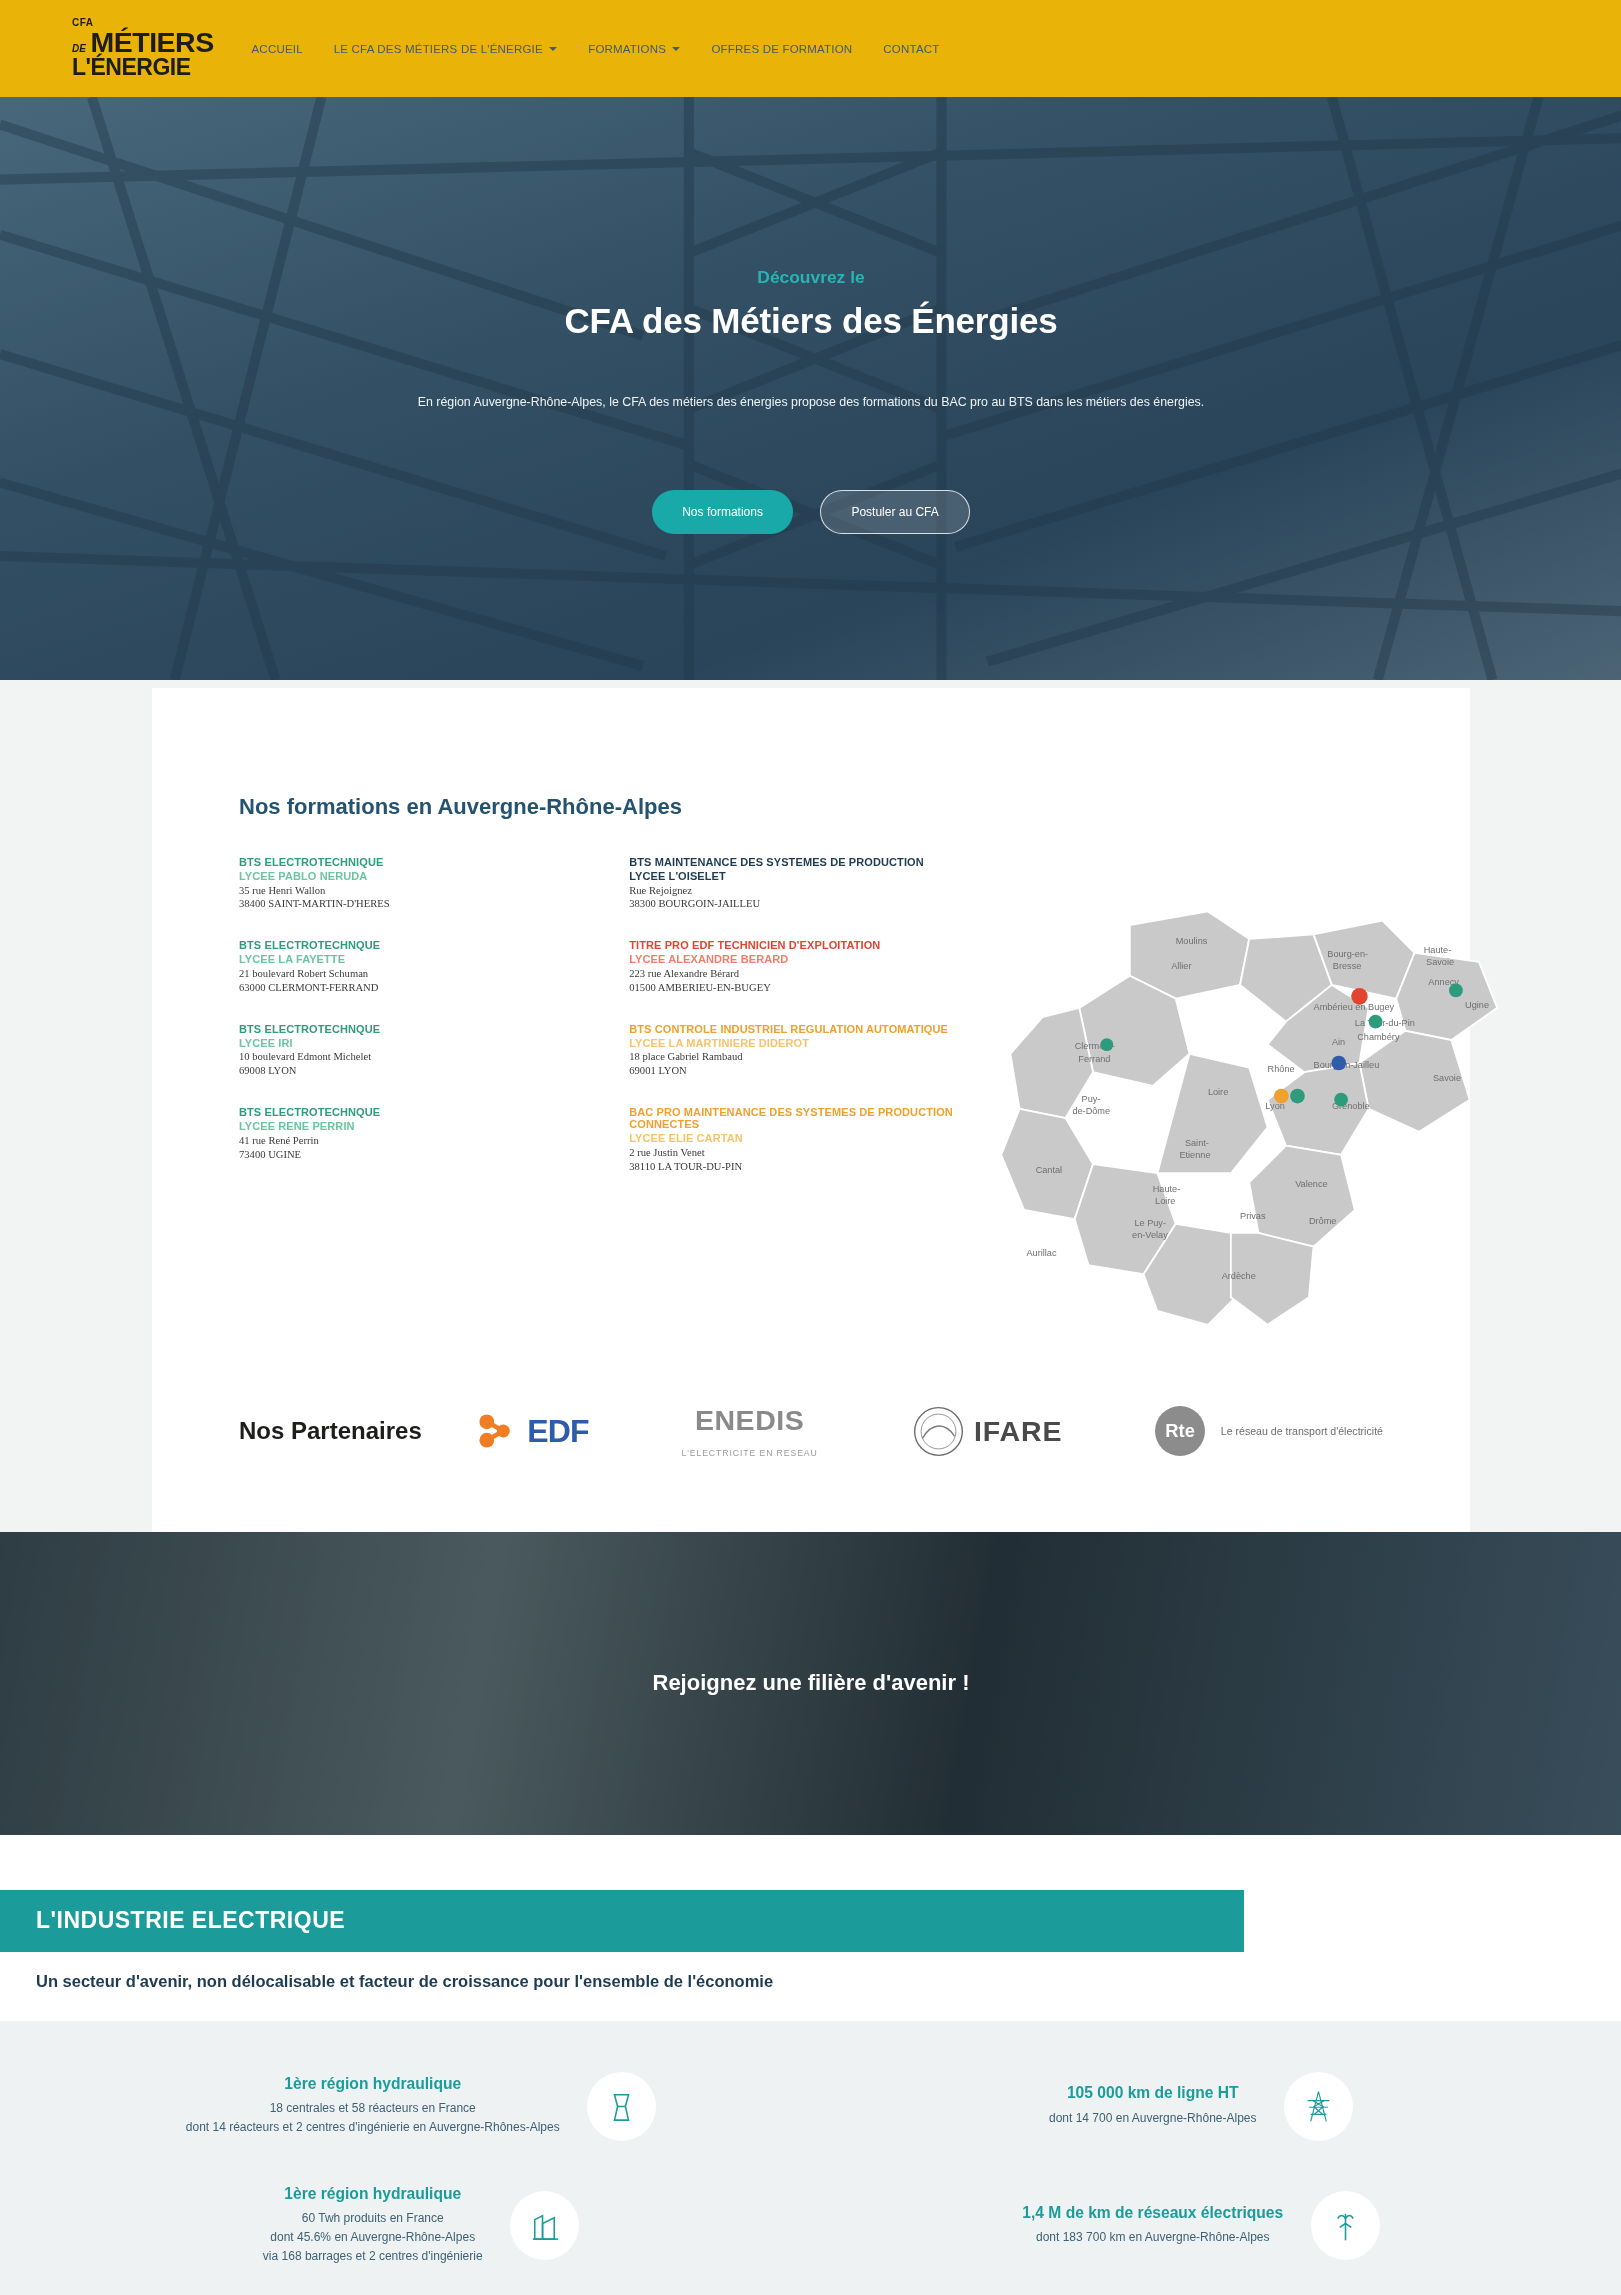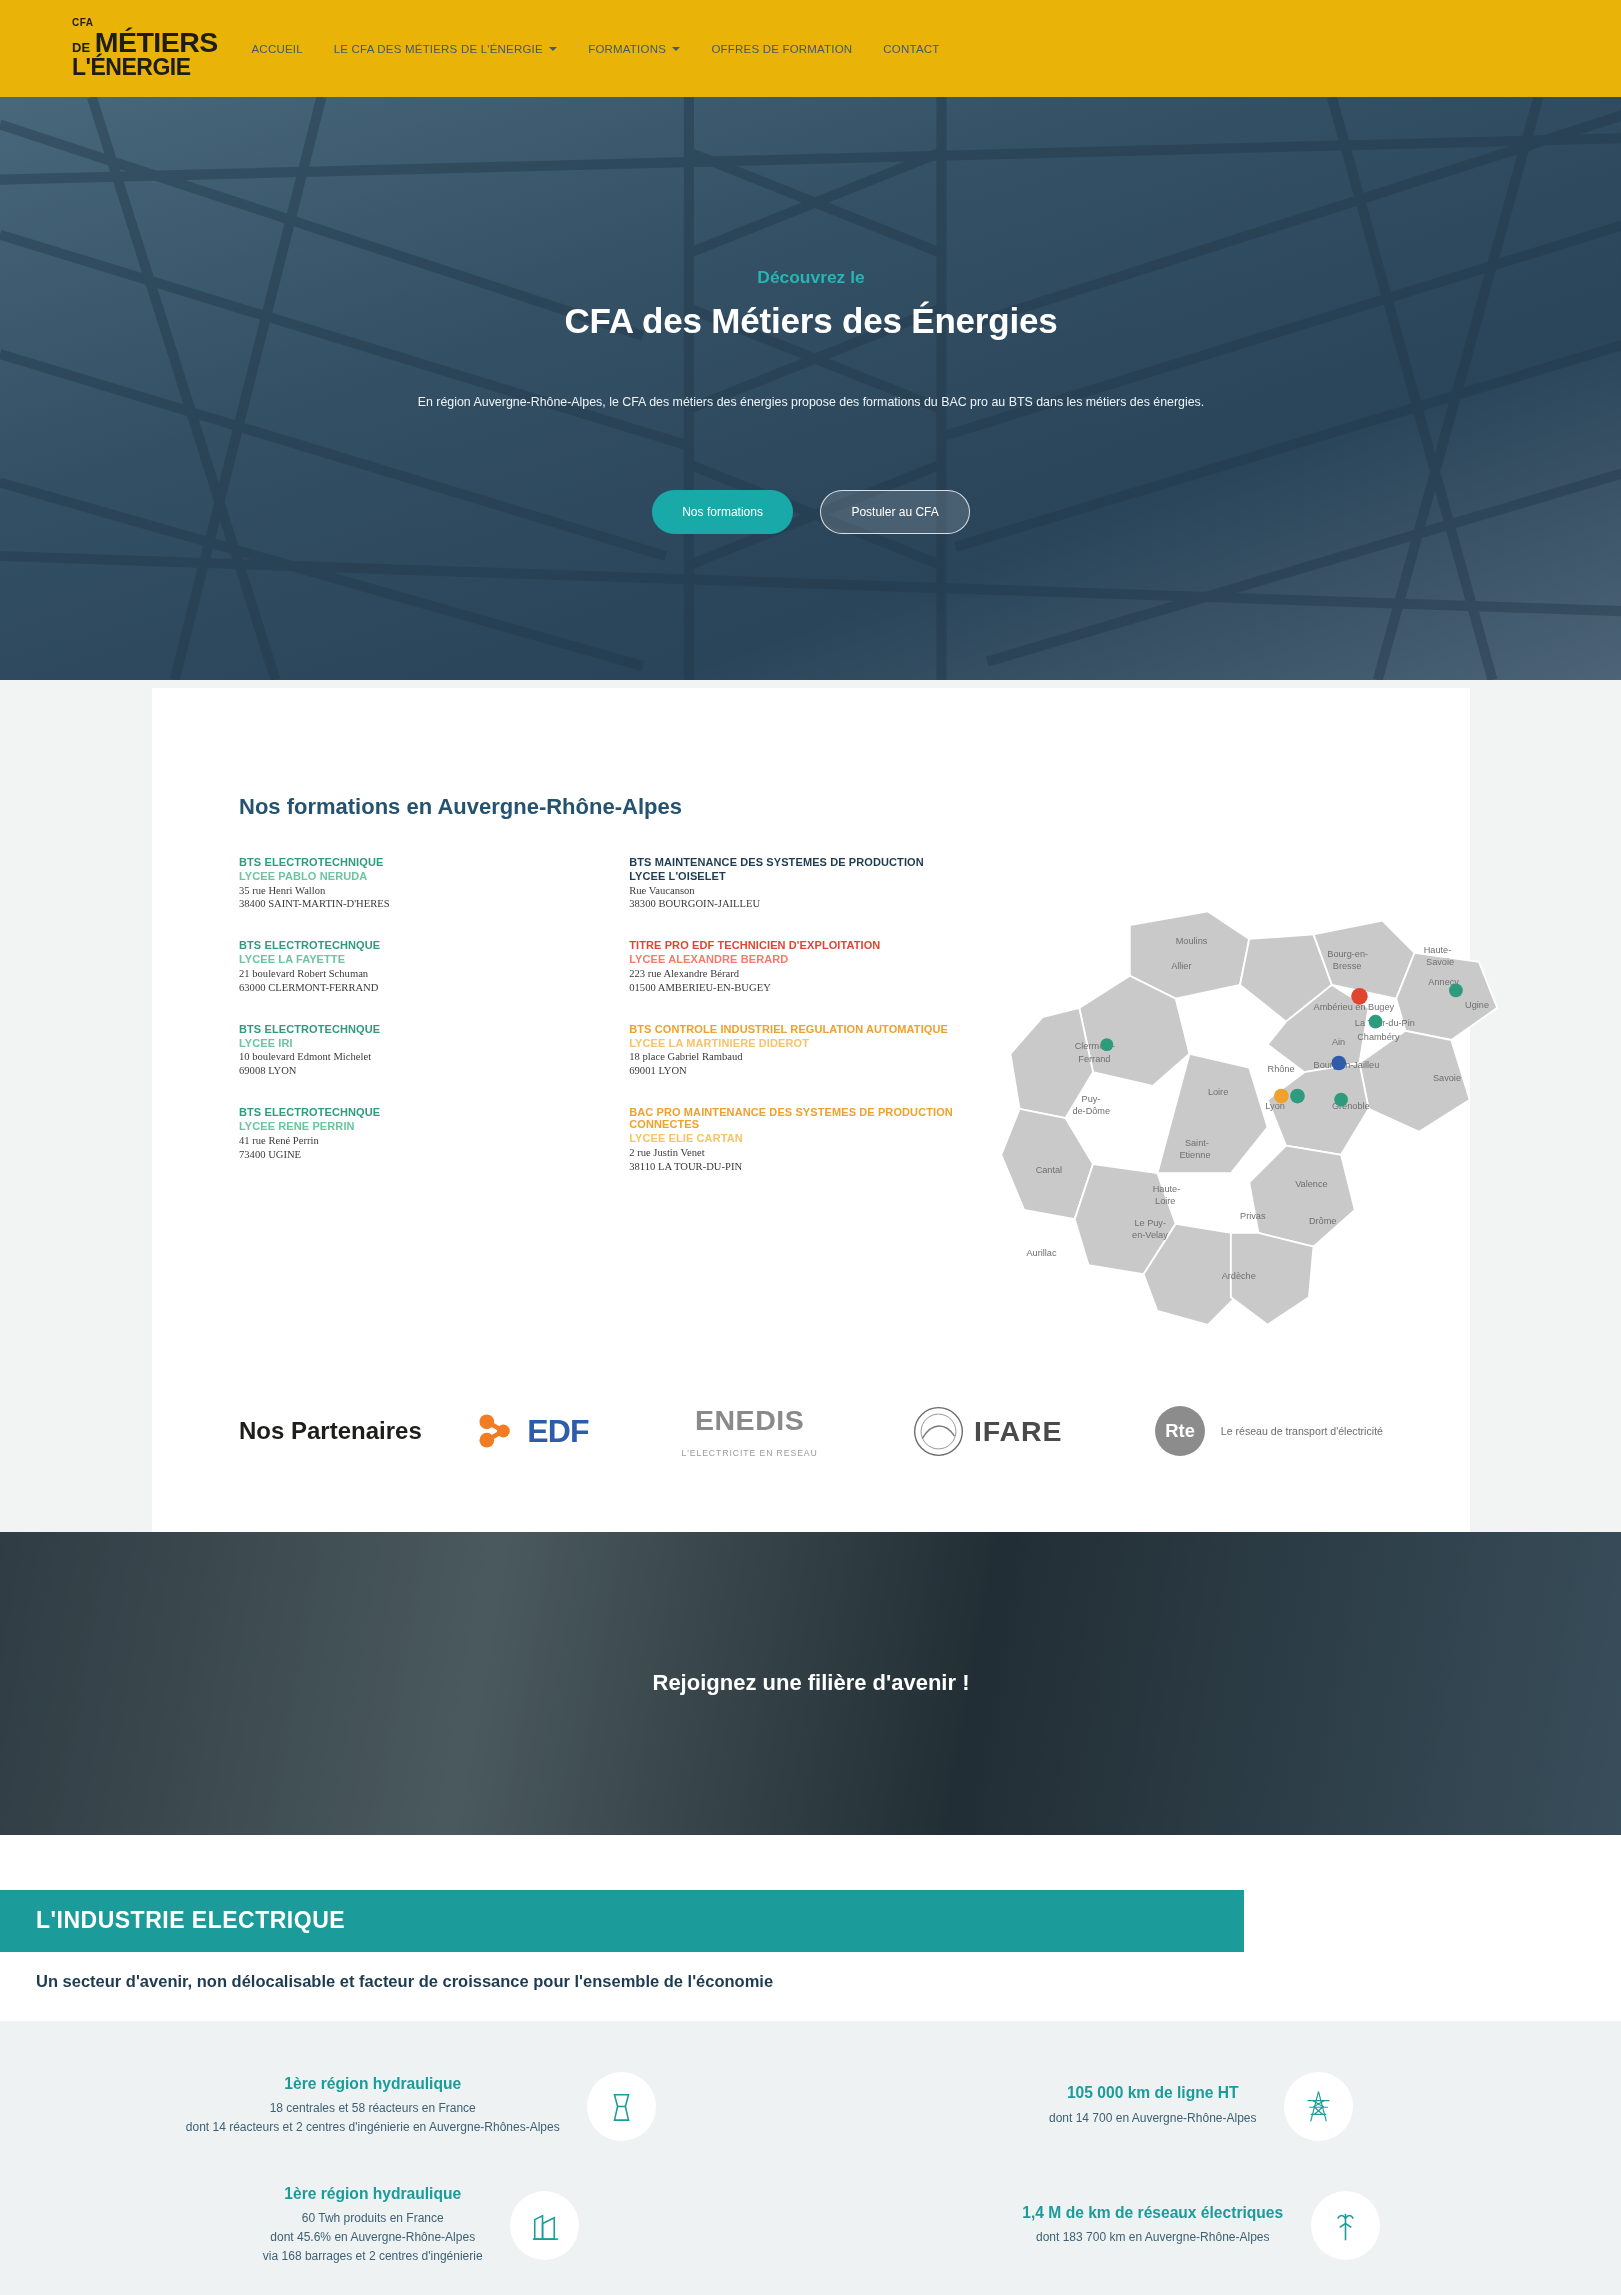--- a/index.html
+++ b/index.html
@@ -23,21 +23,21 @@
   }
   .logo {
     width: 152px;
     display: flex;
     flex-direction: column;
     justify-content: center;
     line-height: 1;
   }
   .logo .l1 { font-size: 10px; font-weight: bold; color: #1d1d1b; letter-spacing: 0.5px; }
   .logo .l2 { font-size: 28.5px; font-weight: bold; color: #1d1d1b; letter-spacing: -0.5px; }
-  .logo .l3 { font-size: 13px; font-weight: bold; color: #1d1d1b; }
+  .logo .l3 { font-size: 10px; font-weight: bold; color: #1d1d1b; font-style: italic; }
   .logo .l4 { font-size: 23px; font-weight: bold; color: #1d1d1b; letter-spacing: -0.5px; }
   .logo-row { display: flex; align-items: baseline; gap: 4.6px; }
 
   .main-nav {
     display: flex;
     align-items: center;
     gap: 31px;
     margin-left: 27.5px;
   }
   .nav-item {
@@ -339,21 +339,21 @@
             <div class="f-school c-lgreen">LYCEE RENE PERRIN</div>
             <div class="f-line">41 rue René Perrin</div>
             <div class="f-line">73400 UGINE</div>
           </div>
         </div>
 
         <div class="col">
           <div class="f-item">
             <div class="f-name c-dark">BTS MAINTENANCE DES SYSTEMES DE PRODUCTION</div>
             <div class="f-school c-dark">LYCEE L'OISELET</div>
-            <div class="f-line">Rue Vaucanson</div>
+            <div class="f-line">Rue Rejoignez</div>
             <div class="f-line">38300 BOURGOIN-JAILLEU</div>
           </div>
           <div class="f-item">
             <div class="f-name c-red">TITRE PRO EDF TECHNICIEN D'EXPLOITATION</div>
             <div class="f-school c-salmon">LYCEE ALEXANDRE BERARD</div>
             <div class="f-line">223 rue Alexandre Bérard</div>
             <div class="f-line">01500 AMBERIEU-EN-BUGEY</div>
           </div>
           <div class="f-item">
             <div class="f-name c-orange">BTS CONTROLE INDUSTRIEL REGULATION AUTOMATIQUE</div>

